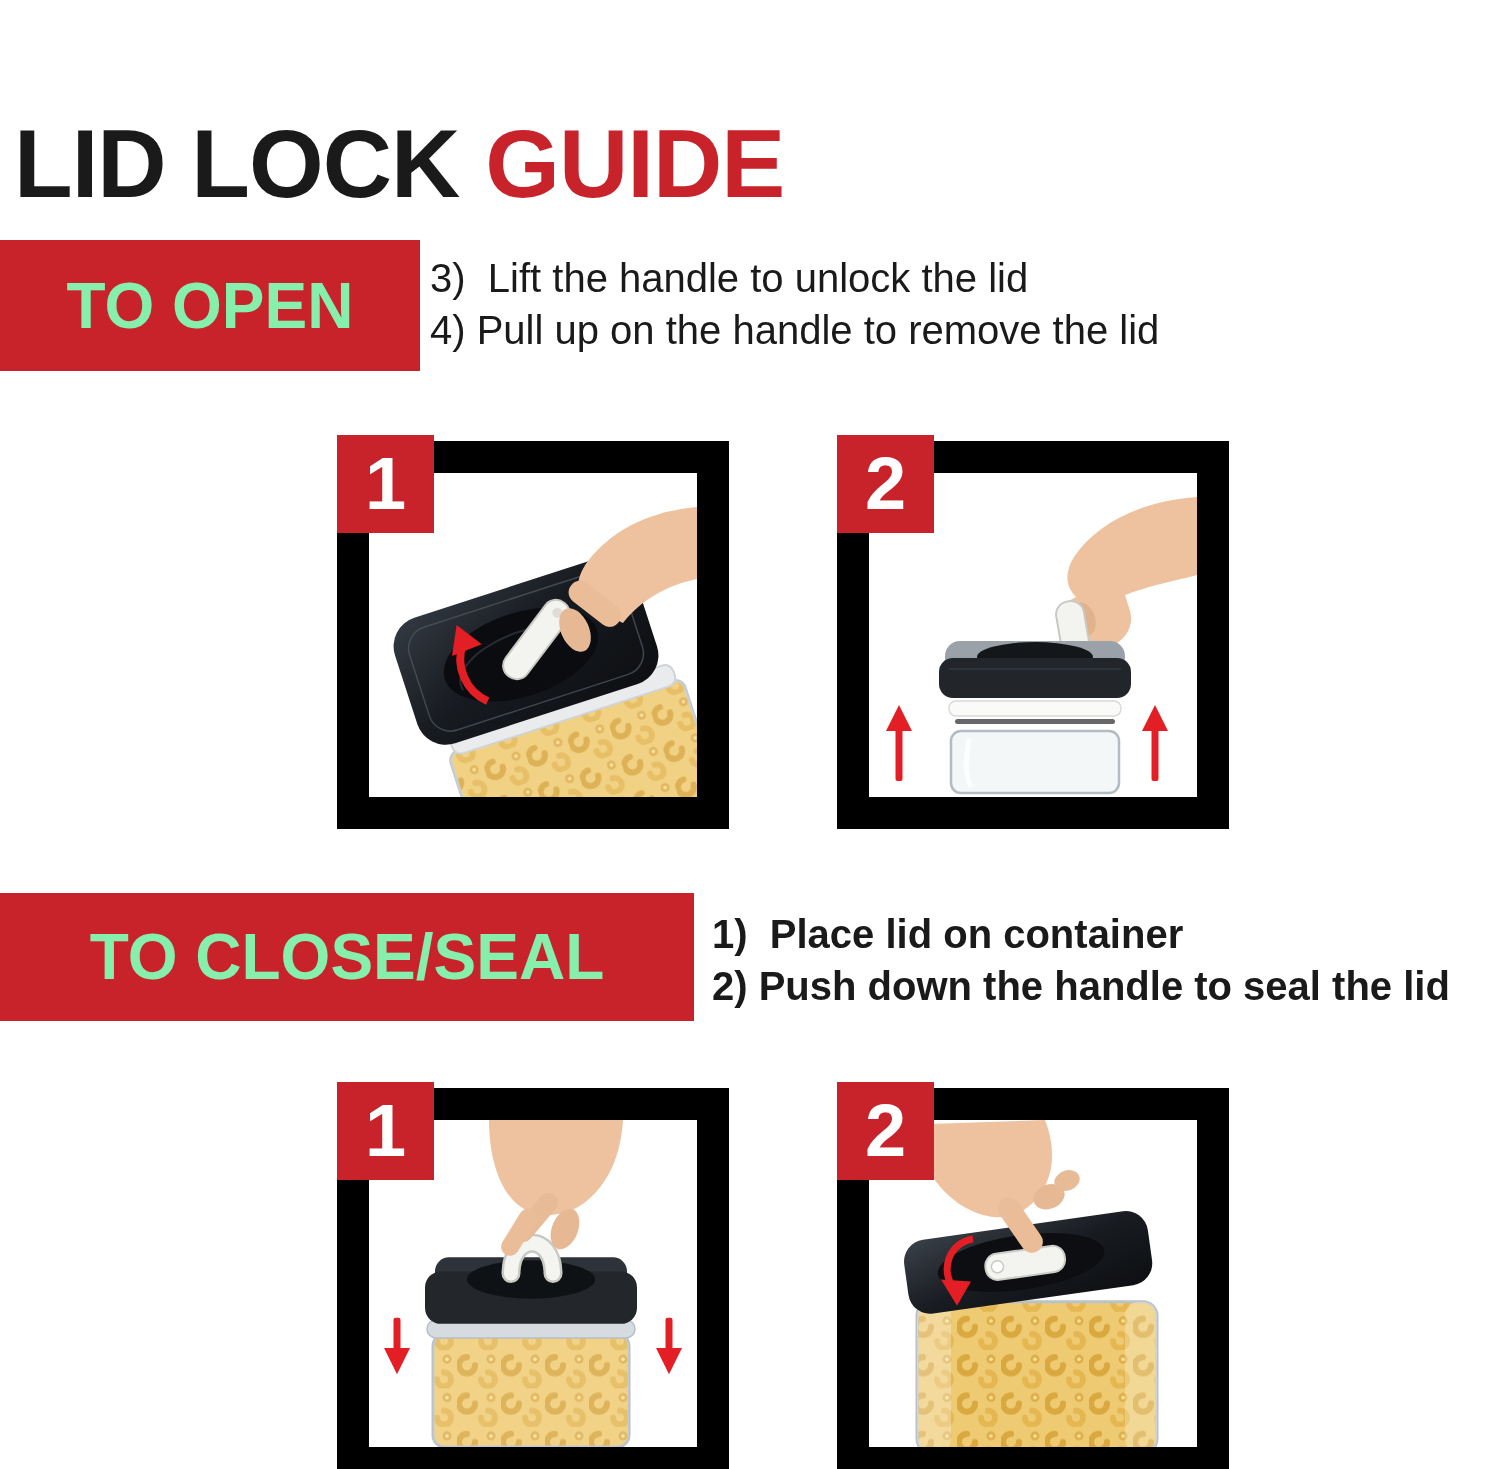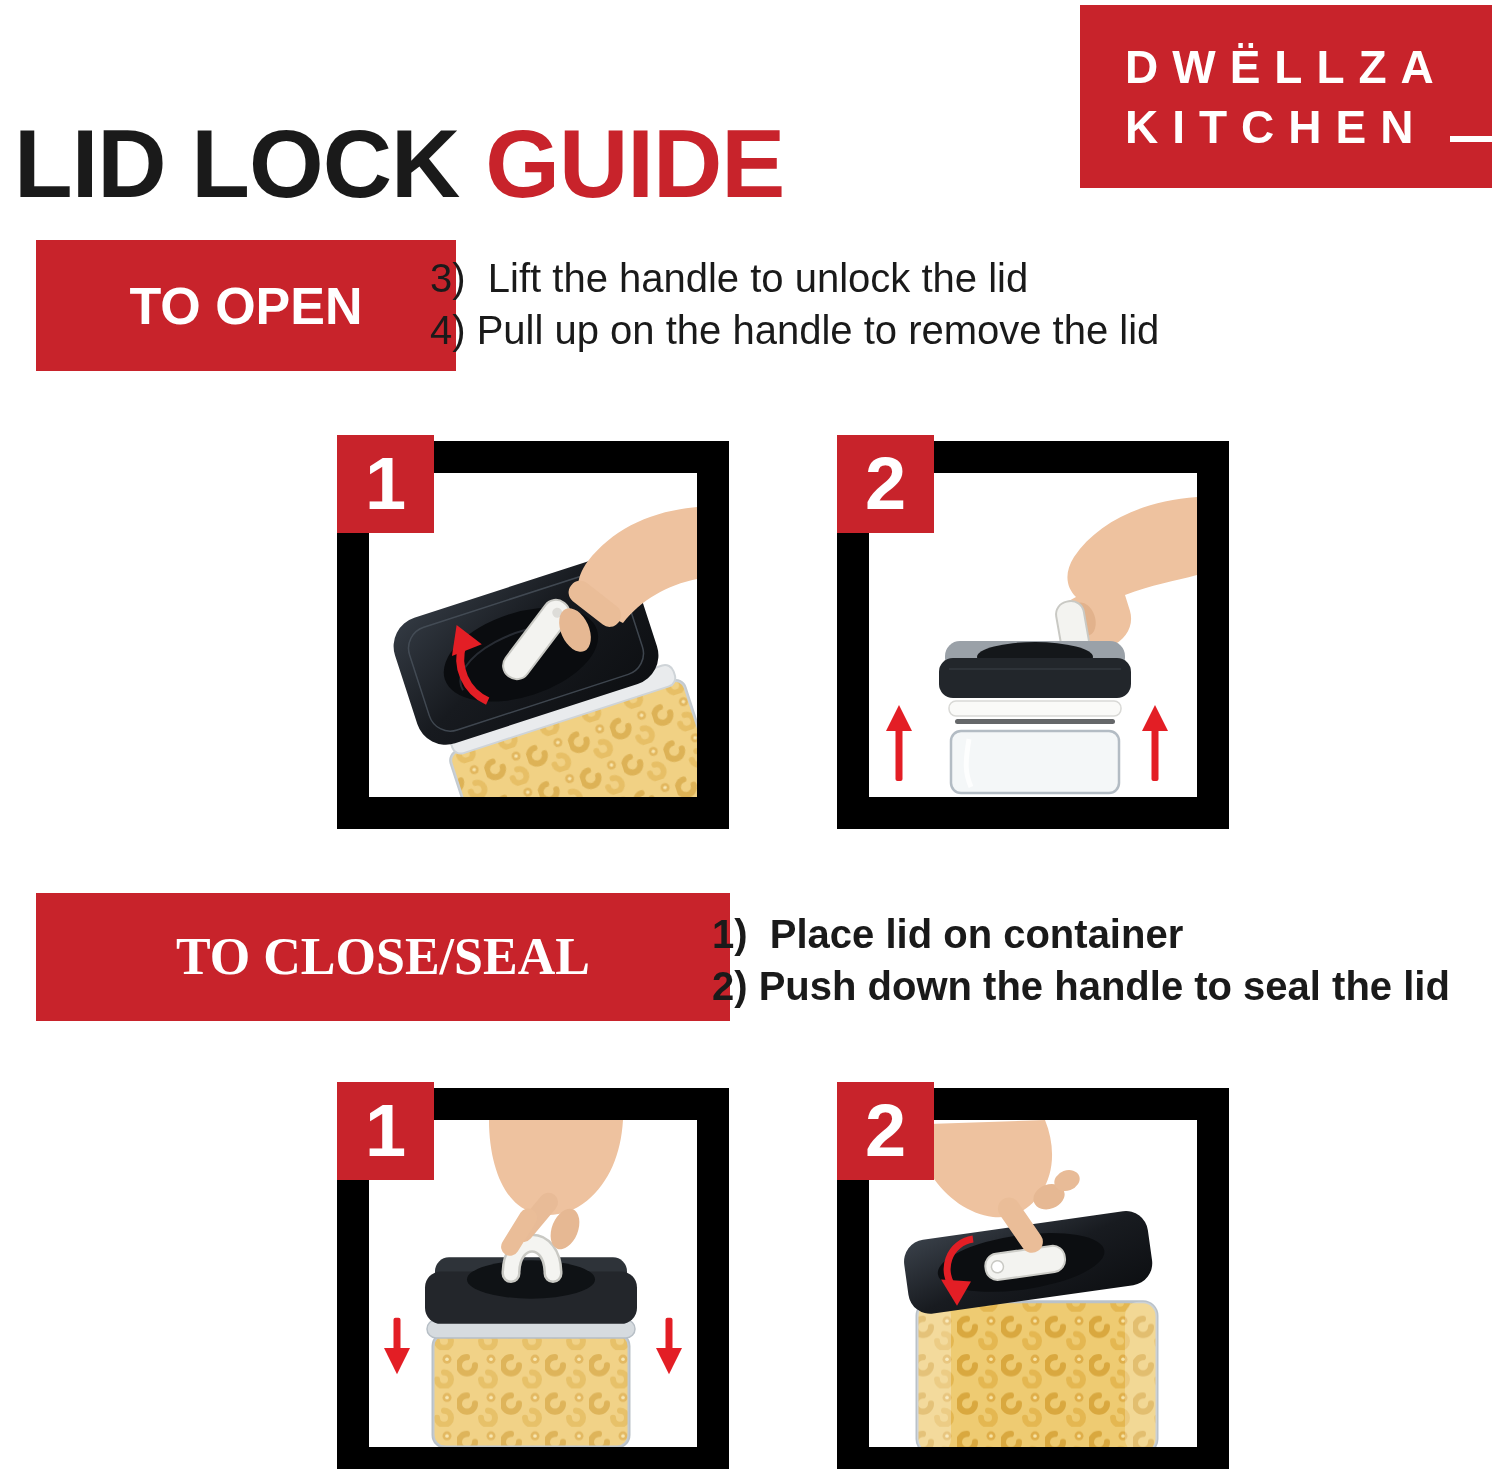--- a/index.html
+++ b/index.html
@@ -22,26 +22,26 @@
   .title .red-word{color:var(--red);margin-left:26px;}
   .logo{
     position:absolute;left:1080px;top:5px;width:412px;height:183px;
     background:var(--red);color:#ffffff;display:flex;flex-direction:column;
     justify-content:center;padding-left:45px;gap:14px;
   }
   .logo-line{font-size:46px;font-weight:bold;letter-spacing:14px;line-height:1;}
   .logo-dash{position:absolute;right:0;top:131px;width:42px;height:6px;background:#ffffff;}
   
   .banner{
-    position:absolute;background:var(--red);color:#ffffff;font-weight:bold;
+    position:absolute;background:var(--red);color:#86efac;font-weight:bold;
     display:flex;align-items:center;justify-content:center;
-    font-size:52px;letter-spacing:0;line-height:1;white-space:nowrap;margin-left:36px;
+    font-size:64px;letter-spacing:0;line-height:1;white-space:nowrap;
   }
   .banner-open{left:0;top:240px;width:420px;height:131px;}
-  .banner-close{left:0;top:893px;width:694px;height:128px;font-family:Liberation Serif, serif;}
+  .banner-close{left:0;top:893px;width:694px;height:128px;}
   
   .steps{position:absolute;color:var(--ink);font-size:40px;line-height:52px;font-weight:500;}
   .steps .step-line{white-space:pre-wrap;}
   .steps-open{left:430px;top:252px;}
   .steps-close{left:712px;top:908px;font-weight:bold;}
   
   .panel{
     position:absolute;width:392px;background:#ffffff;border:32px solid #000000;
   }
   .panel-a1{left:297px;top:425px;height:388px;}
@@ -55,25 +55,20 @@
     font-size:74px;font-weight:bold;line-height:1;
   }
 </style>
 </head>
 <body>
 
 <div class="page">
 
   <h1 class="title"><span>LID LOCK</span><span class="red-word">GUIDE</span></h1>
 
-  <div class="logo">
-    <div class="logo-line">DWËLLZA</div>
-    <div class="logo-line">KITCHEN</div>
-    <span class="logo-dash"></span>
-  </div>
 
   <div class="banner banner-open">TO OPEN</div>
   <div class="steps steps-open">
     <div class="step-line">3)  Lift the handle to unlock the lid</div>
     <div class="step-line">4) Pull up on the handle to remove the lid</div>
   </div>
 
   <figure class="panel panel-a1">
     <div class="num-tab">
         <span>1</span>

